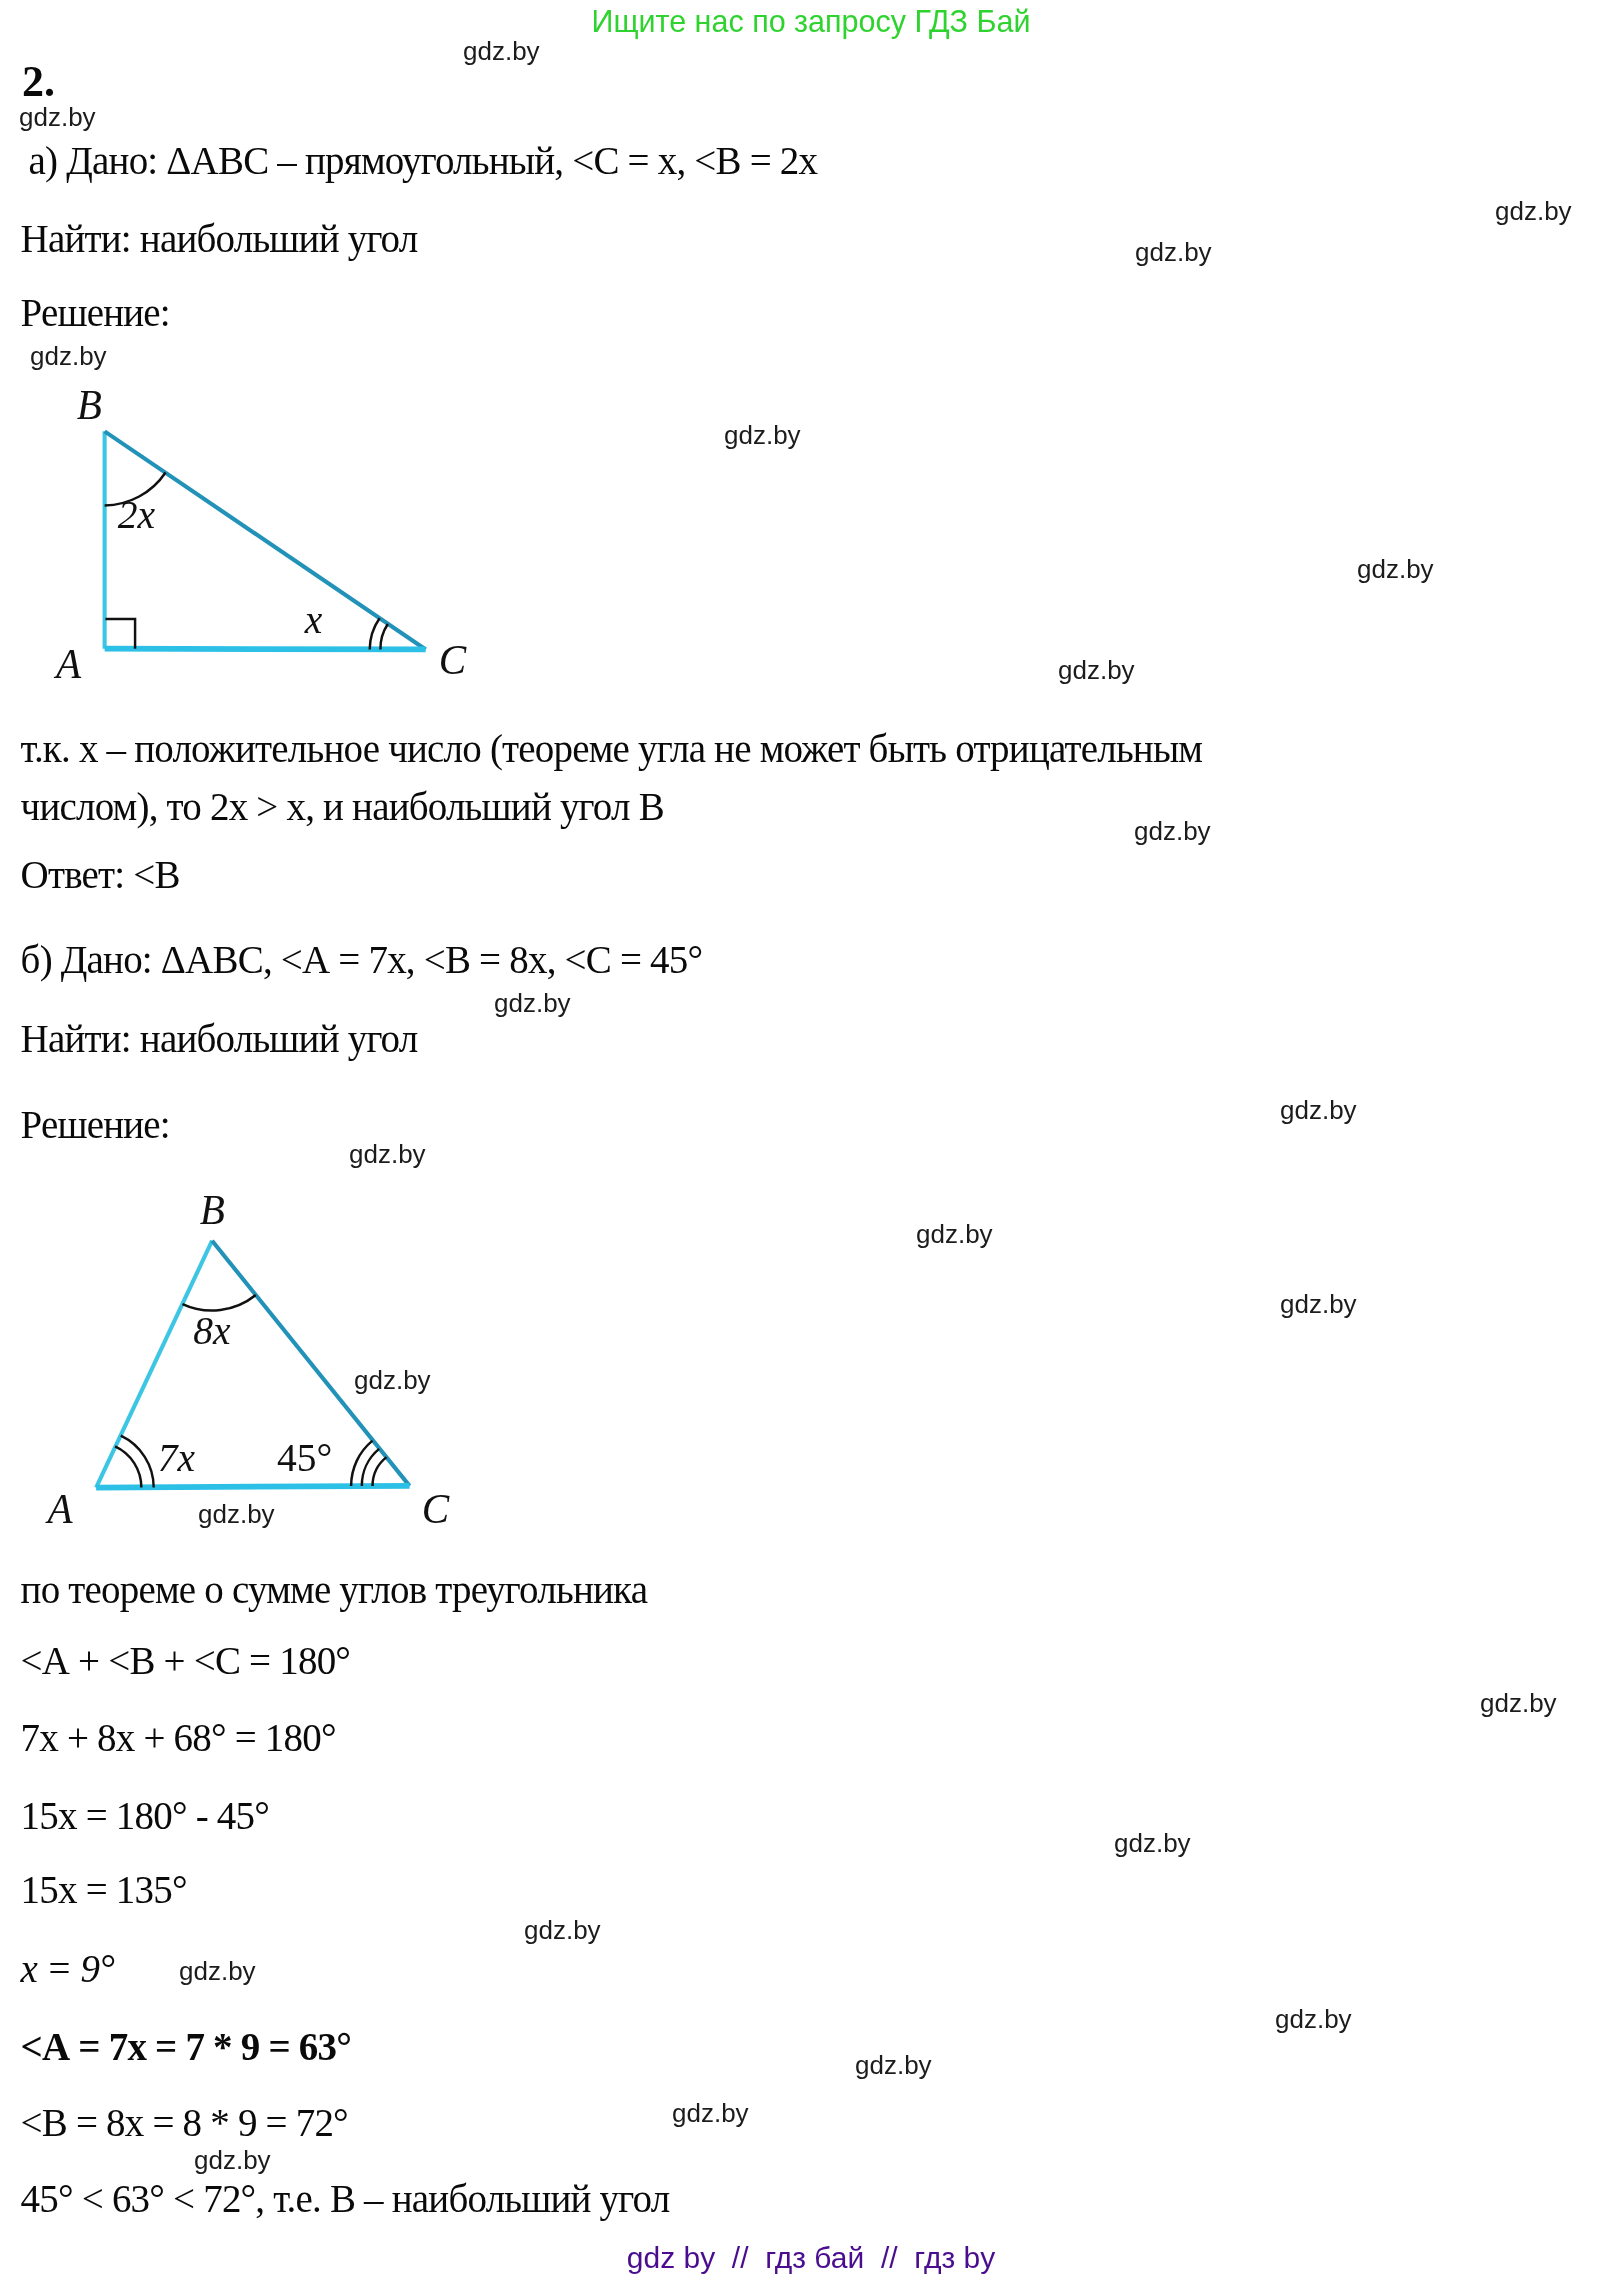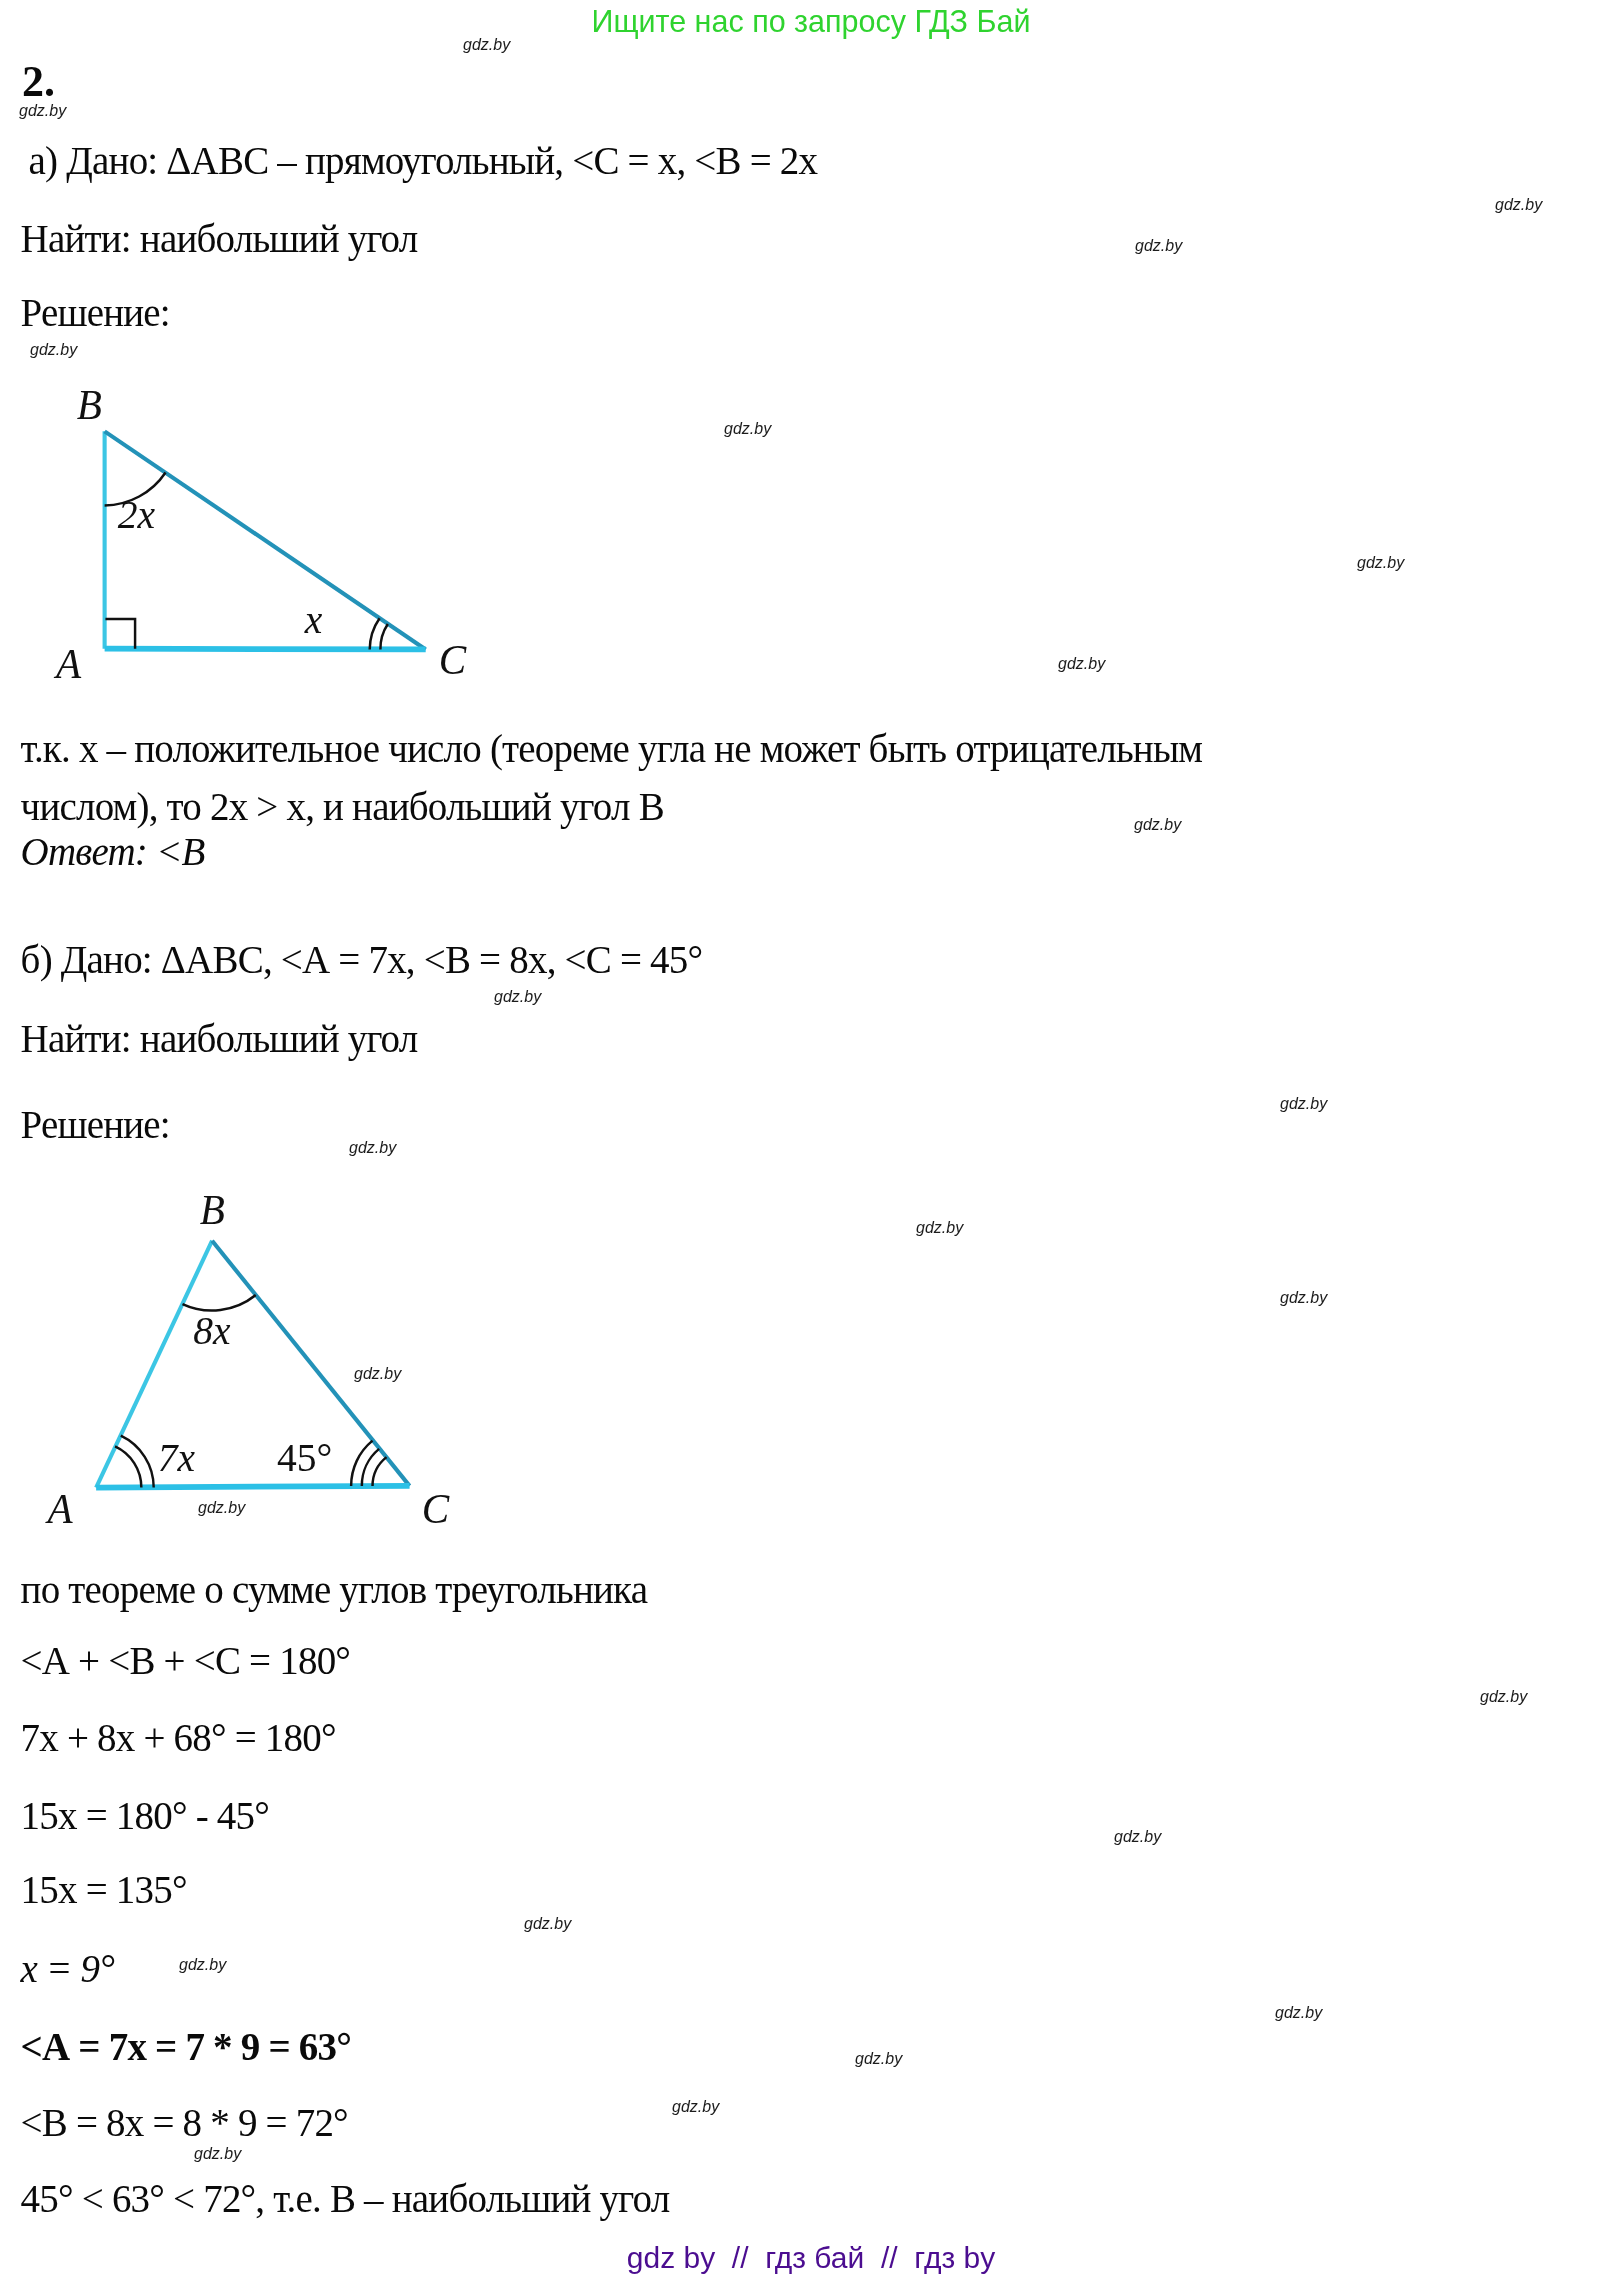--- a/index.html
+++ b/index.html
@@ -22,41 +22,41 @@
   .promo{
     position:absolute; left:0; top:4.1px; width:100%; text-align:center;
     font-family:"Liberation Sans", sans-serif; font-size:30.5px; color:var(--promo-green);
     letter-spacing:0;
   }
   .problem-number{
     position:absolute; left:22px; top:56px; font-size:44px; font-weight:bold;
     letter-spacing:0;
   }
   .wm{
-    position:absolute; font-family:"Liberation Sans", sans-serif; font-size:16px;
-    color:#1c1c1c; white-space:nowrap; z-index:5;font-style:italic;
+    position:absolute; font-family:"Liberation Sans", sans-serif; font-size:26px;
+    color:#1c1c1c; white-space:nowrap; z-index:5;
   }
   .footer{
     position:absolute; left:0; top:2241px; width:100%; text-align:center;
     font-family:"Liberation Sans", sans-serif; font-size:30px; color:var(--footer-purple);
     white-space:pre;
   }
   .fig{ position:absolute; z-index:1; }
   .fig-1{ left:33px; top:371px; }
   .fig-2{ left:41px; top:1177px; }
   .tri-ab{ stroke:var(--tri-light); stroke-width:5; }
   .tri-ac{ stroke:var(--tri-cyan);  stroke-width:7; }
   .tri-bc{ stroke:var(--tri-dark);  stroke-width:5; }
   .mark{ fill:none; stroke:#111; stroke-width:3; }
   .vlabel{ font-family:"Liberation Serif", serif; font-style:italic; font-size:50px; fill:#111; }
   .alabel{ font-family:"Liberation Serif", serif; font-style:italic; font-size:48px; fill:#111; }
   .dlabel{ font-family:"Liberation Serif", serif; font-style:normal; font-size:48px; fill:#111; }
   
   .la-given{ top:138px;margin-left:8px; }  .la-find{ top:216px; }  .la-sol{ top:290px; }
-  .la-r1{ top:726px; }     .la-r2{ top:784px; }    .la-ans{ top:829px;font-style:italic; }
+  .la-r1{ top:726px; }     .la-r2{ top:784px; }    .la-ans{ top:852px; }
   .lb-given{ top:937px; } .lb-find{ top:1016px; } .lb-sol{ top:1102px; }
   .s0{ top:1567px; } .s1{ top:1638px; } .s2{ top:1715px; } .s3{ top:1793px; }
   .s4{ top:1867px; } .s5{ top:1946px;font-style:italic; } .s6{ top:2024px;font-weight:bold; } .s7{ top:2100px; }
   .s8{ top:2176px; }
 </style>
 </head>
 <body>
 
 <div class="page">
 

